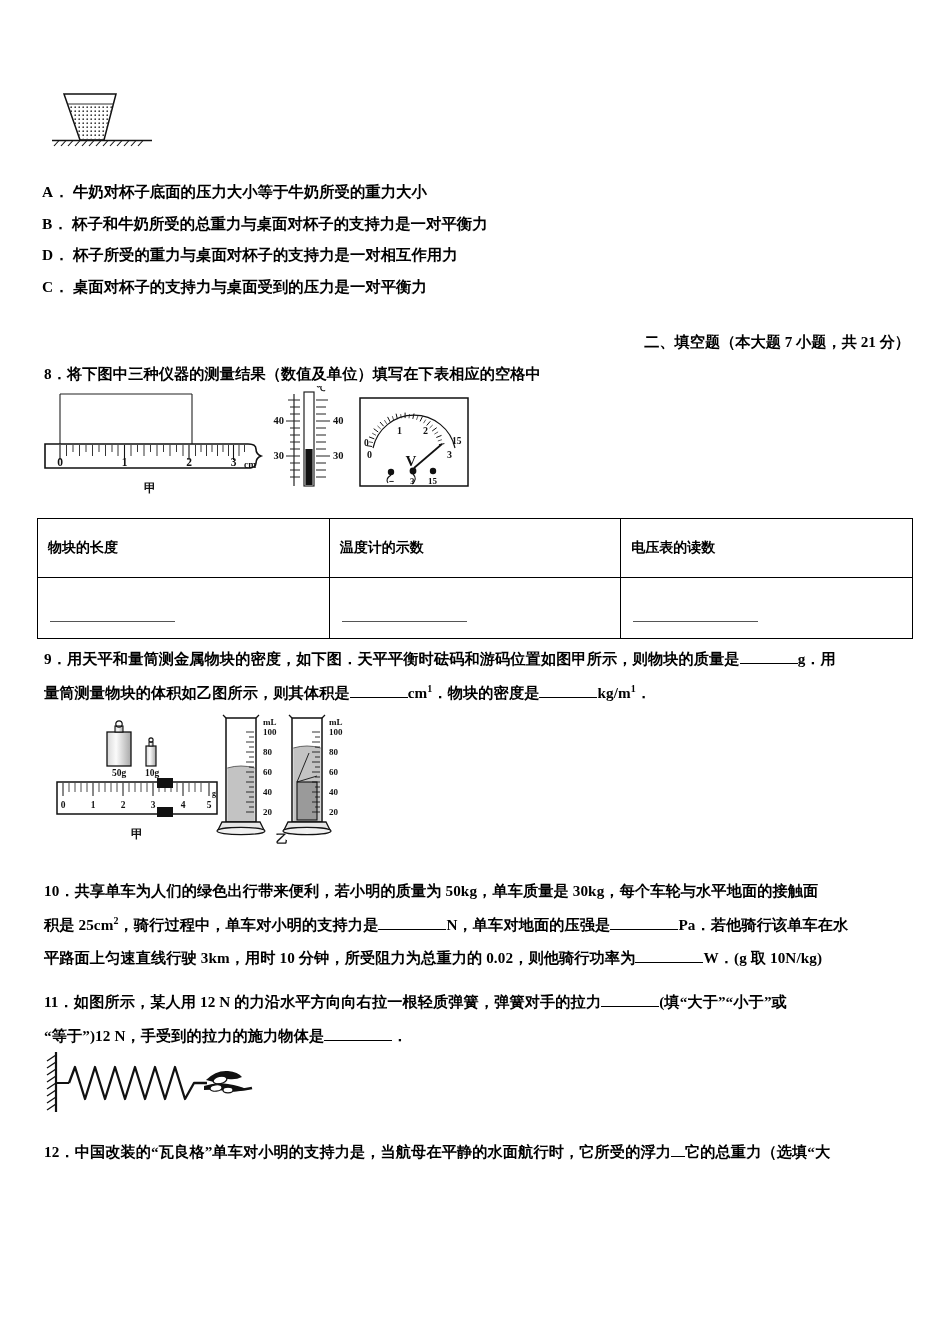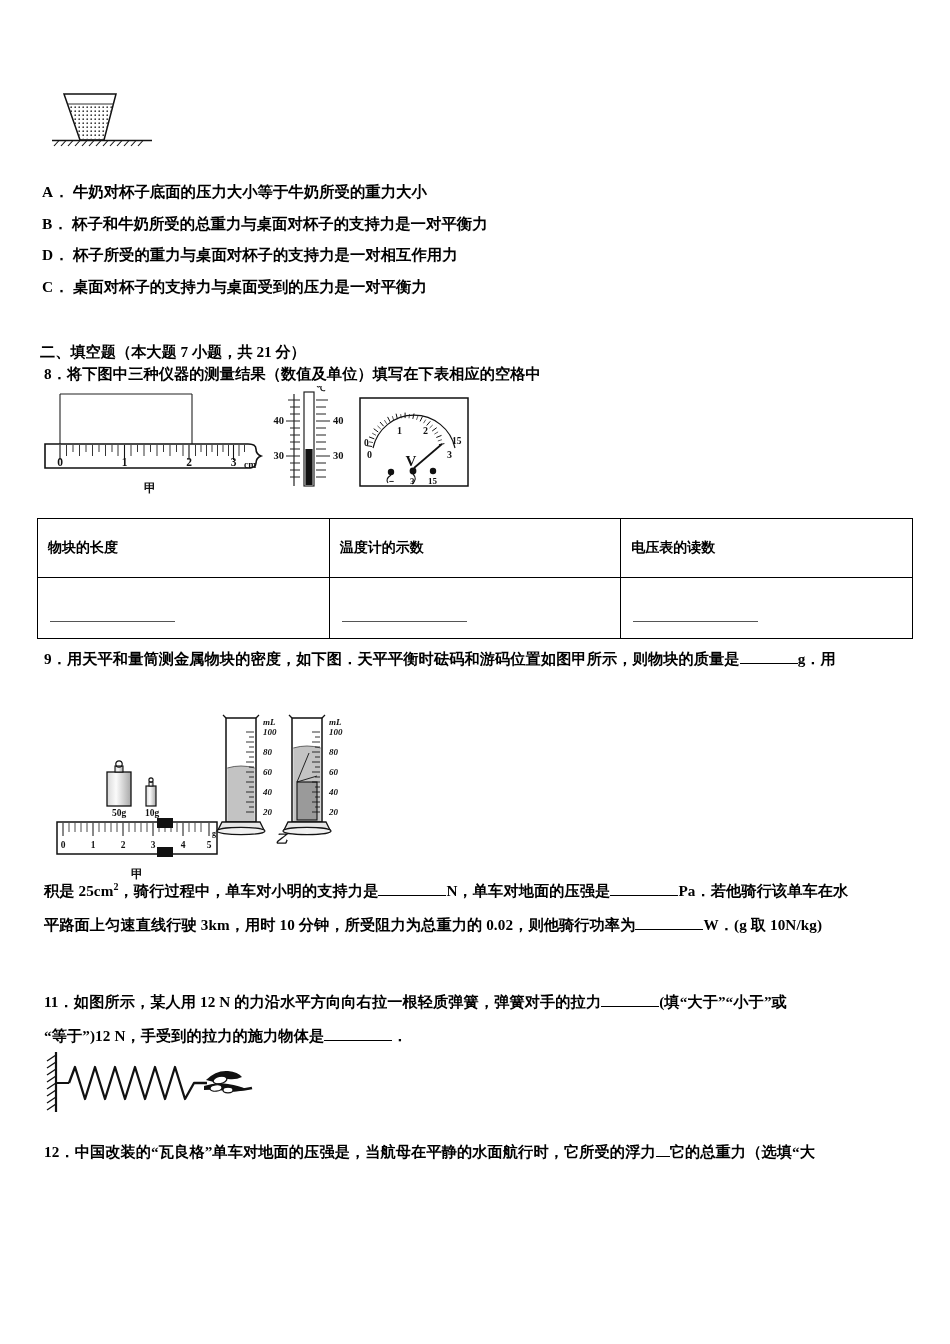--- a/index.html
+++ b/index.html
@@ -86,22 +86,22 @@
   .meas-table tr.ans td { height: 40px; vertical-align: bottom; padding-bottom: 12px; }
   .cell-blank {
     display: inline-block;
     width: 125px;
     border-bottom: 1.6px solid #555;
     height: 1px;
     margin-left: 2px;
   }
 
   
-  .bal-fig { left: 52px; top: 756px; width: 180px; height: 128px; }
-  .cyl-fig { left: 216px; top: 710px; width: 140px; height: 136px; font-style: italic; }
+  .bal-fig { left: 52px; top: 716px; width: 180px; height: 128px; }
+  .cyl-fig { left: 216px; top: 710px; width: 140px; height: 136px; }
 
   
   .spring-fig { left: 44px; top: 1050px; width: 220px; height: 68px; }
 
   svg { display: block; }
 </style>
 </head>
 <body>
 
 <div class="page">
@@ -147,21 +147,21 @@
       <span class="opt-letter">B</span><span>．</span>&nbsp;<span>杯子和牛奶所受的总重力与桌面对杯子的支持力是一对平衡力</span>
     </p>
     <p class="opt-line">
       <span class="opt-letter">D</span><span>．</span>&nbsp;<span>杯子所受的重力与桌面对杯子的支持力是一对相互作用力</span>
     </p>
     <p class="opt-line">
       <span class="opt-letter">C</span><span>．</span>&nbsp;<span>桌面对杯子的支持力与桌面受到的压力是一对平衡力</span>
     </p>
   </div>
 
-  <div class="abs" style="left:40px; top:338px; width:870px;">
+  <div class="abs" style="left:40px; top:328px; width:870px;text-align:right;">
     <div class="section-head">二、填空题（本大题 7 小题，共 21 分）</div>
   </div>
 
   <div class="abs" style="left:40px; top:355px; width:880px;">
     <p class="q-line">
       <span>8．</span><span>将下图中三种仪器的测量结果（数值及单位）填写在下表相应的空格中</span>
     </p>
   </div>
 
   <div class="abs instr-row">
@@ -332,20 +332,23 @@
       <td><span class="cell-blank"></span></td>
       <td><span class="cell-blank"></span></td>
     </tr>
   </tbody>
     </table>
 
   <div class="abs" style="left:40px; top:640px; width:880px;">
     <p class="q-line">
       <span>9．</span><span>用天平和量筒测金属物块的密度，如下图．天平平衡时砝码和游码位置如图甲所示，则物块的质量是</span><span class="blank b-md"></span><span>g．用</span>
     </p>
+    <p class="q-line">
+      <span>量筒测量物块的体积如乙图所示，则其体积是</span><span class="blank b-md"></span><span>cm</span><sup>1</sup><span>．物块的密度是</span><span class="blank b-md"></span><span>kg/m</span><sup>1</sup><span>．</span>
+    </p>
   </div>
 
   <div class="abs bal-fig">
     <svg width="180" height="128" viewBox="0 0 180 128">
       <defs>
         <linearGradient id="wgrad" x1="0" y1="0" x2="1" y2="0">
           <stop offset="0%" stop-color="#d8d8d8"></stop>
           <stop offset="38%" stop-color="#fbfbfb"></stop>
           <stop offset="100%" stop-color="#a8a8a8"></stop>
         </linearGradient>
@@ -489,20 +492,23 @@
       <text x="113" y="65" font-family="Liberation Serif, serif" font-size="9" font-weight="bold" fill="#111">60</text>
       <text x="113" y="85" font-family="Liberation Serif, serif" font-size="9" font-weight="bold" fill="#111">40</text>
       <text x="113" y="105" font-family="Liberation Serif, serif" font-size="9" font-weight="bold" fill="#111">20</text>
 
       <text x="66" y="133" font-family="Liberation Serif, serif" font-size="12" font-weight="bold" text-anchor="middle" fill="#111">乙</text>
     </svg>
   </div>
 
   <div class="abs" style="left:40px; top:872px; width:880px;">
     <p class="q-line">
+      <span>10．</span><span>共享单车为人们的绿色出行带来便利，若小明的质量为 50kg，单车质量是 30kg，每个车轮与水平地面的接触面</span>
+    </p>
+    <p class="q-line">
       <span>积是 25cm</span><sup>2</sup><span>，骑行过程中，单车对小明的支持力是</span><span class="blank b-lg"></span><span>N，单车对地面的压强是</span><span class="blank b-lg"></span><span>Pa．若他骑行该单车在水</span>
     </p>
     <p class="q-line">
       <span>平路面上匀速直线行驶 3km，用时 10 分钟，所受阻力为总重力的 0.02，则他骑行功率为</span><span class="blank b-lg"></span><span>W．(g 取 10N/kg)</span>
     </p>
   </div>
 
   <div class="abs" style="left:40px; top:983px; width:880px;">
     <p class="q-line">
       <span>11．</span><span>如图所示，某人用 12 N 的力沿水平方向向右拉一根轻质弹簧，弹簧对手的拉力</span><span class="blank b-md"></span><span>(填“大于”“小于”或</span>
@@ -537,17 +543,17 @@
         <path d="M160 36 q12 -4 24 -2 q12 2 18 5 q-8 4 -20 2 q-12 -2 -22 -1 z" fill="#111"></path>
         <ellipse cx="172" cy="38" rx="6" ry="3.2" fill="#ffffff" stroke="#111" stroke-width="1.2" transform="rotate(-6 172 38)"></ellipse>
         <ellipse cx="184" cy="40" rx="5" ry="2.8" fill="#ffffff" stroke="#111" stroke-width="1.2"></ellipse>
         <path d="M190 40 q10 0 18 -2" stroke="#111" stroke-width="2.6" fill="none"></path>
       </g>
     </svg>
   </div>
 
   <div class="abs" style="left:40px; top:1133px; width:880px;">
     <p class="q-line">
-      <span>12．</span><span>中国改装的“瓦良格”单车对地面的压强是，当航母在平静的水面航行时，它所受的浮力</span><span class="b-us"></span><span>它的总重力（选填“大</span>
+      <span>12．</span><span>中国改装的“瓦良格”单车对小明的支持力是，当航母在平静的水面航行时，它所受的浮力</span><span class="b-us"></span><span>它的总重力（选填“大</span>
     </p>
   </div>
 
 </div>
 
 </body></html>

